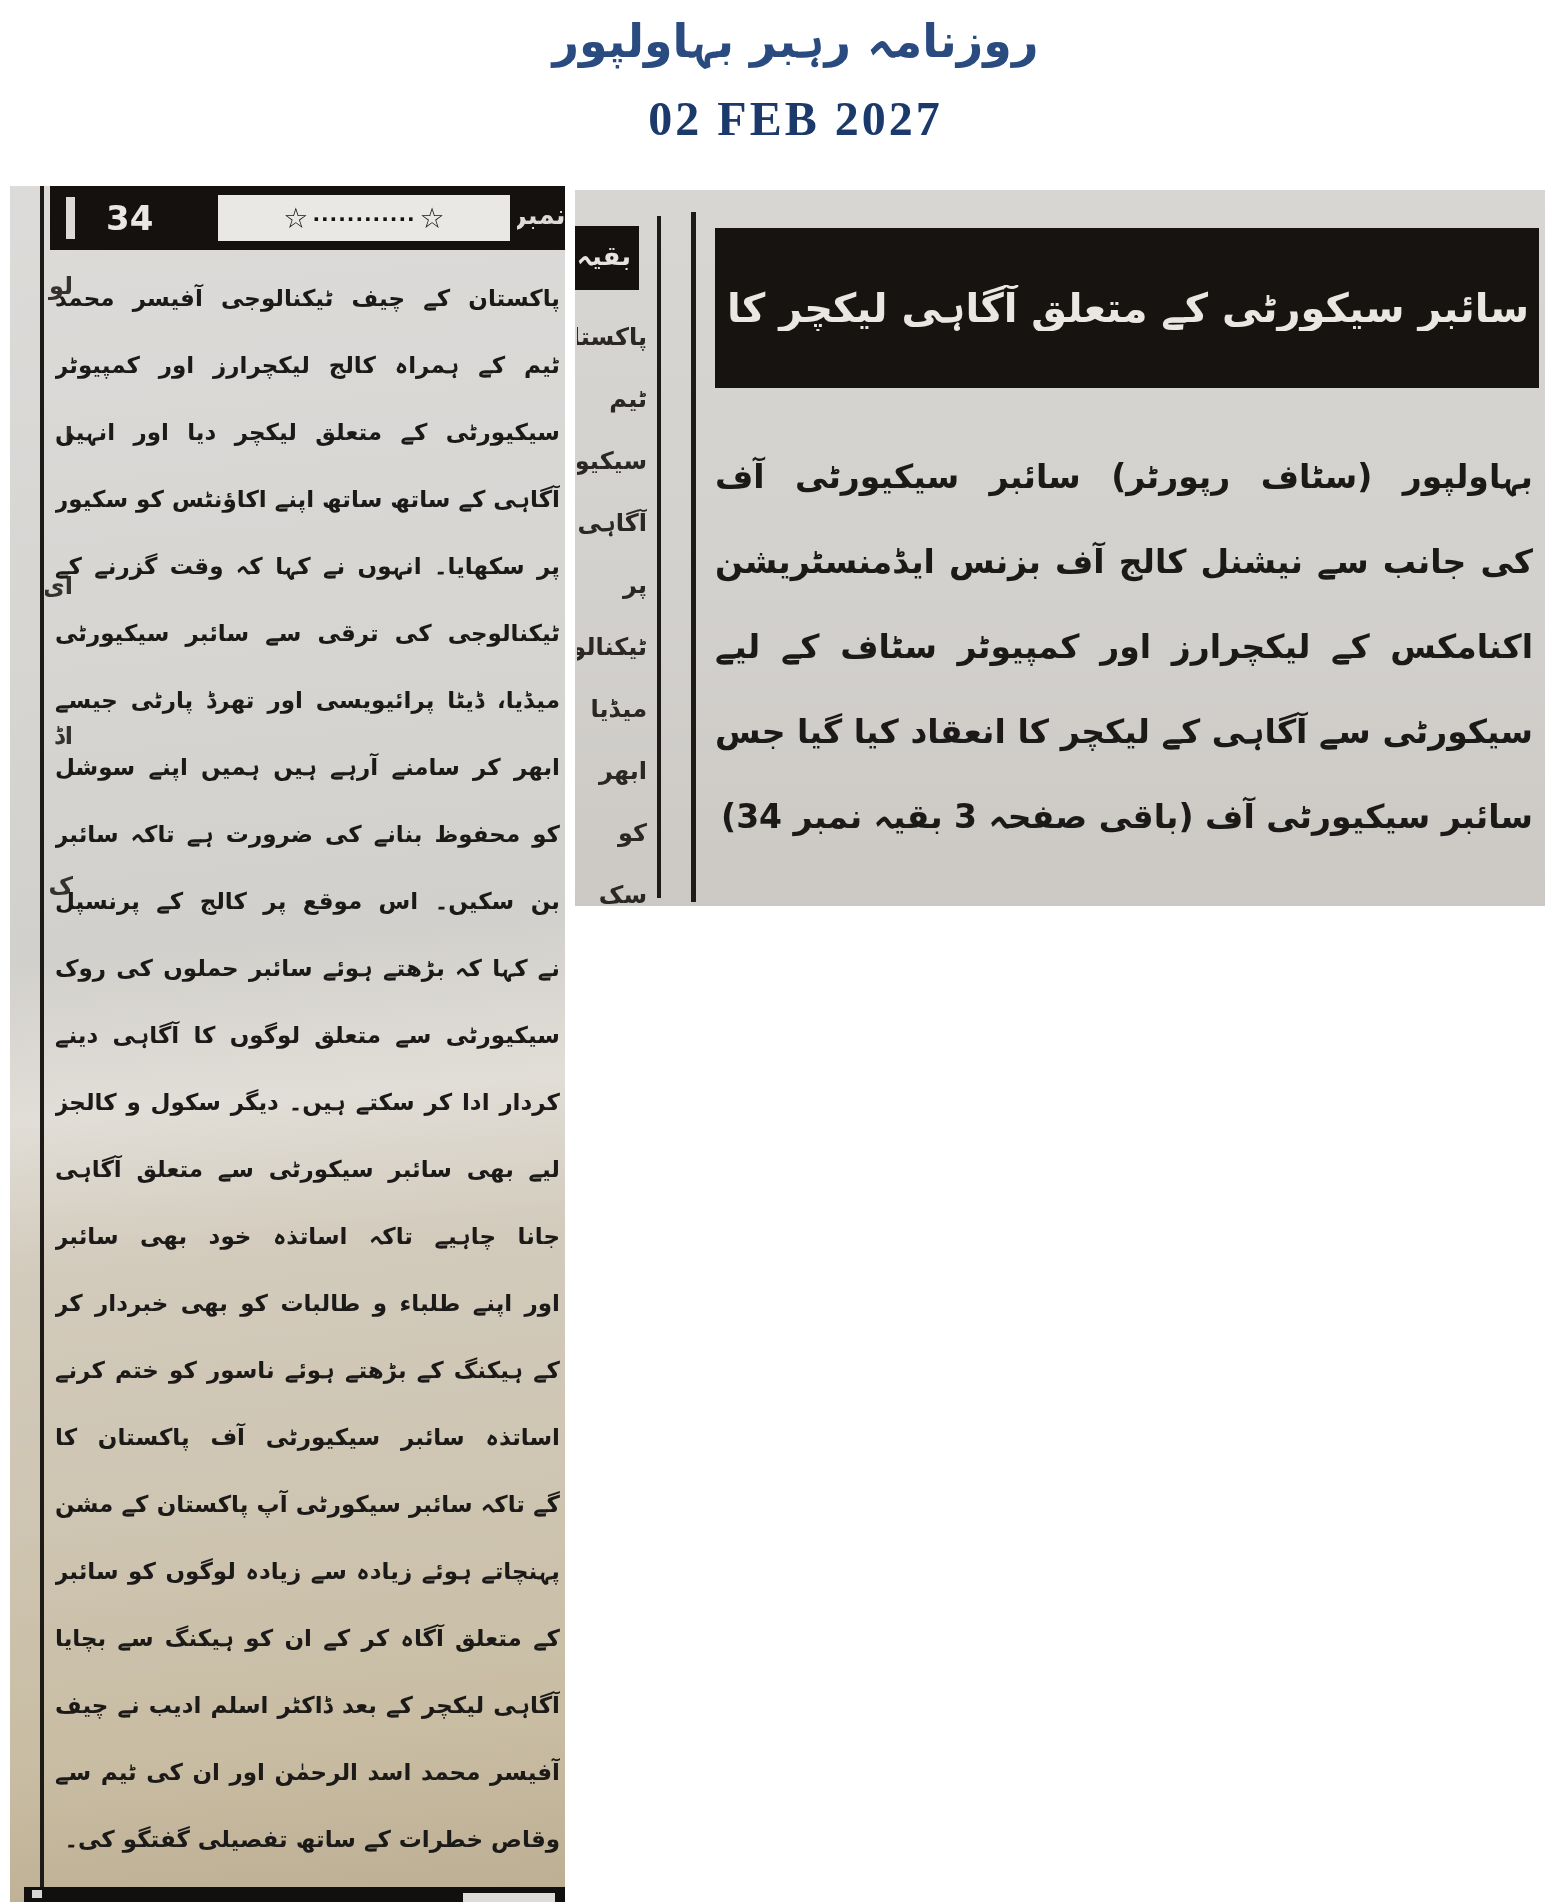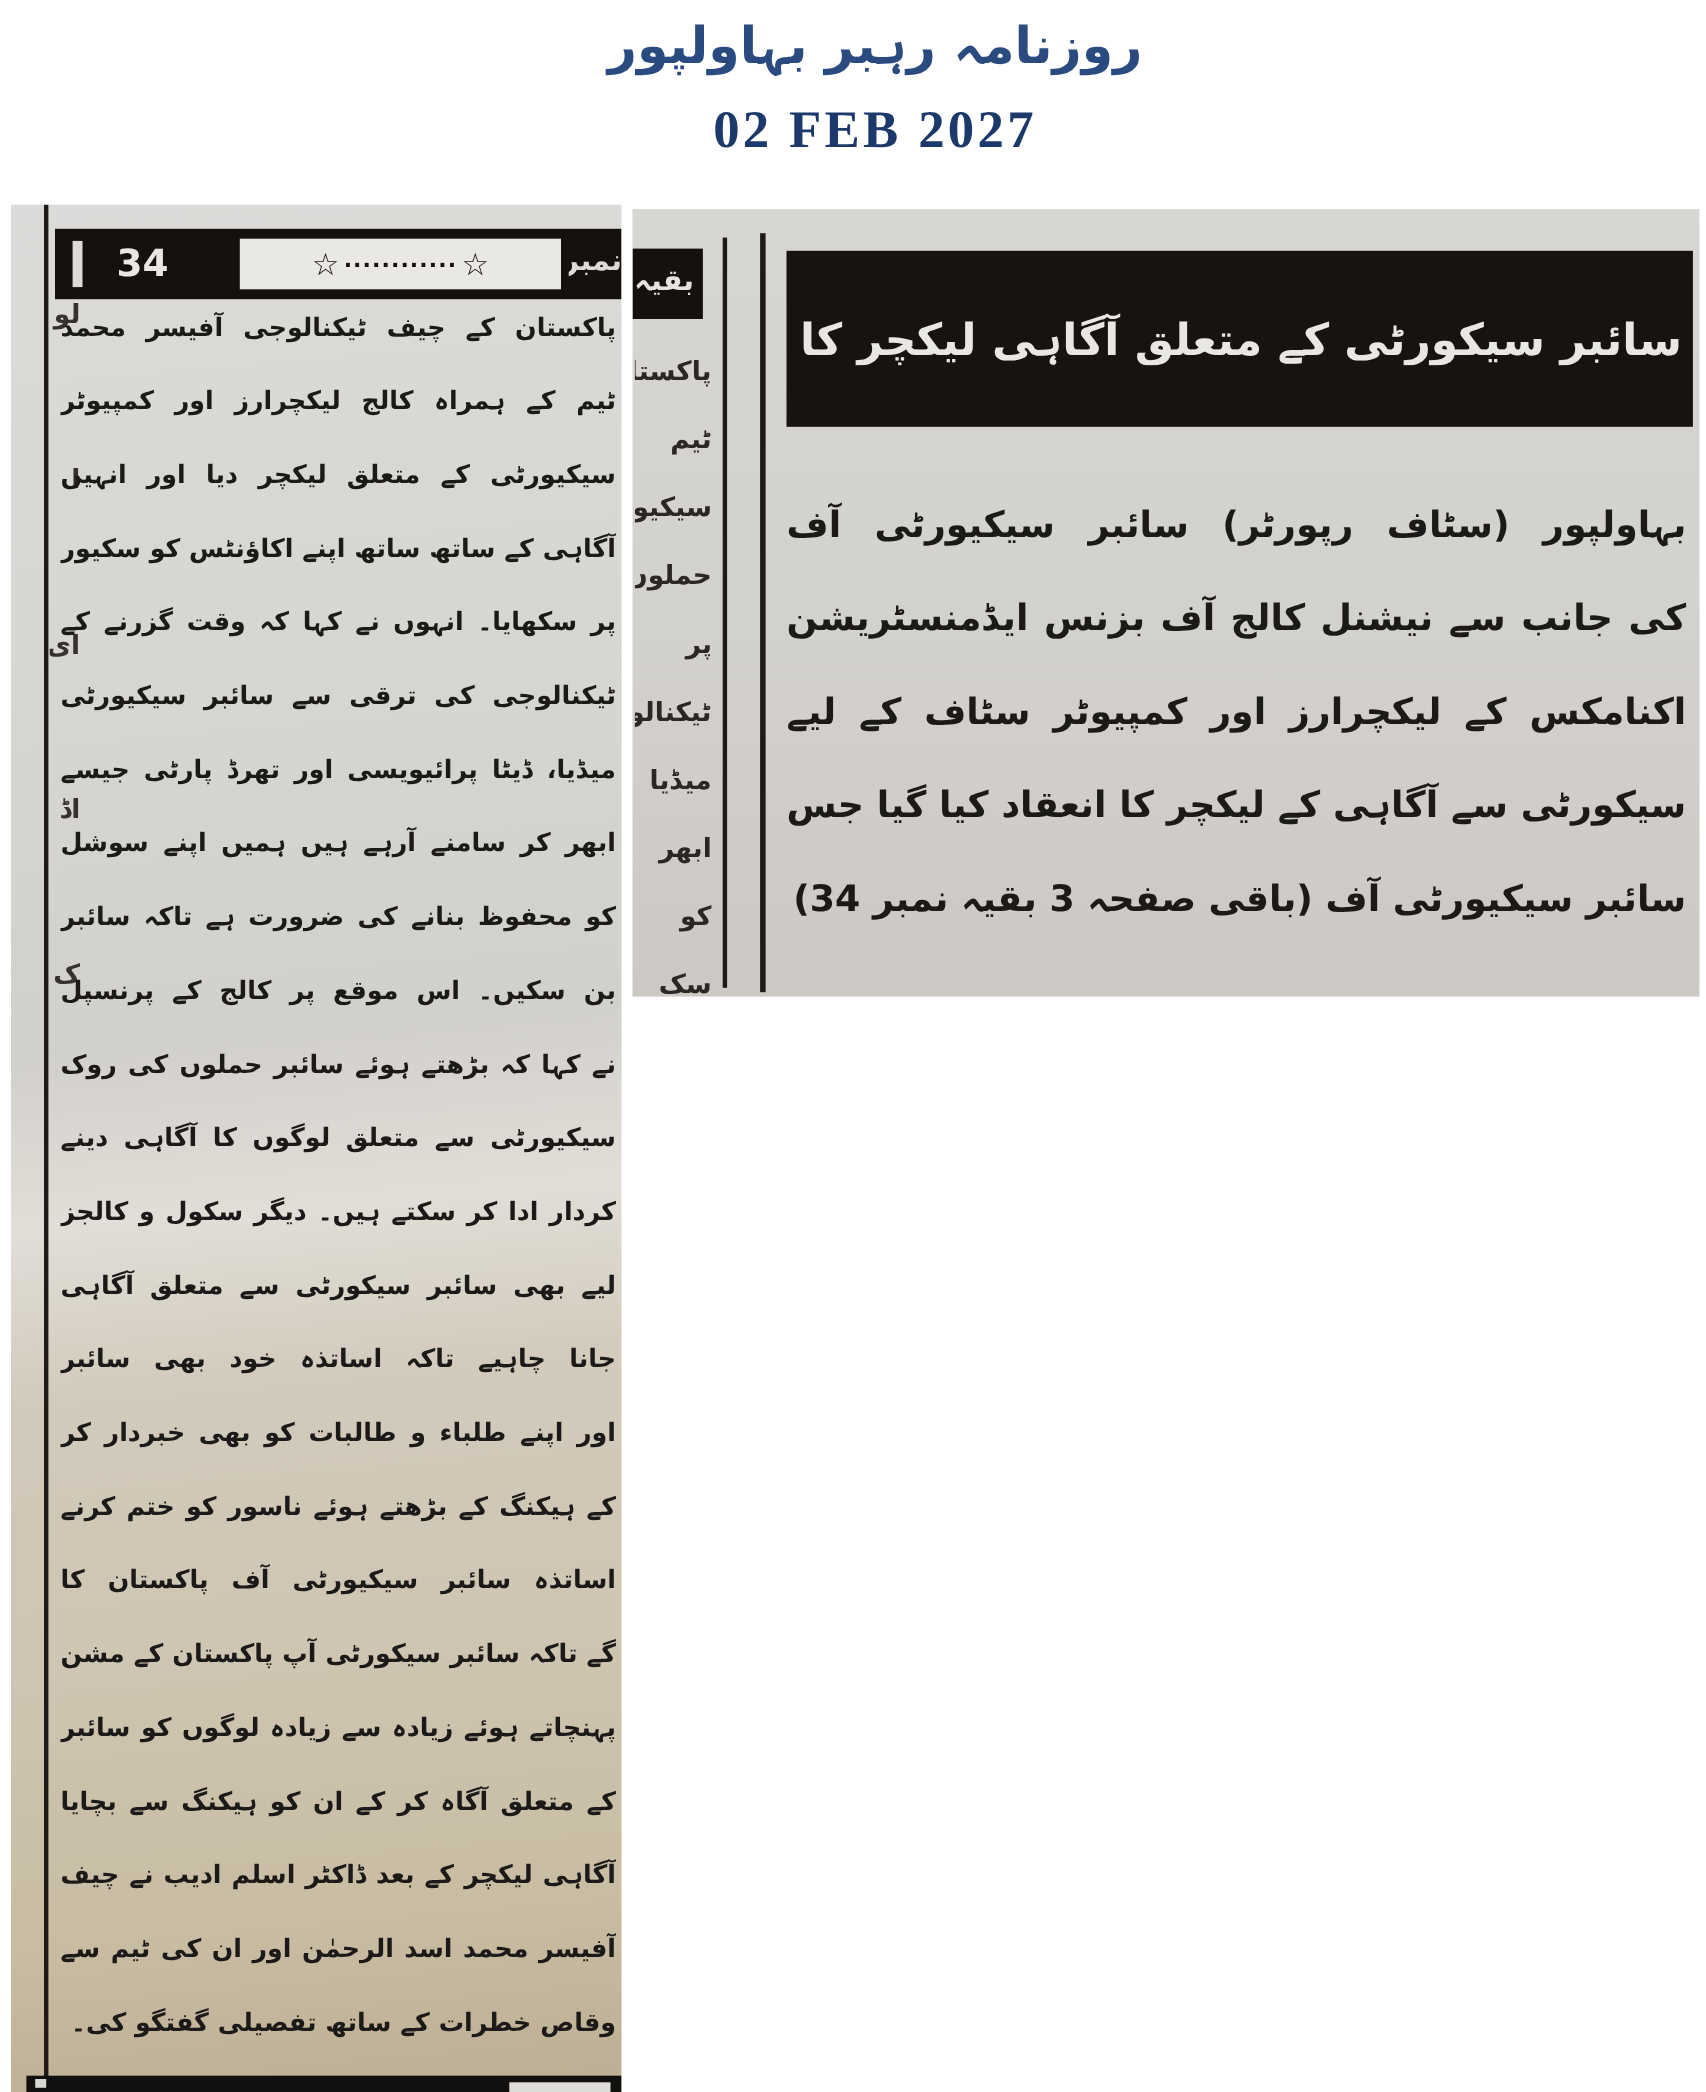--- a/index.html
+++ b/index.html
@@ -29,21 +29,21 @@
     left:10px;top:186px;width:555px;height:1716px;
     background:linear-gradient(175deg,#dcdbd9 0%,#d6d5d2 28%,#d2d0cc 44%,
       #e1ded7 53%,#d2cabb 62%,#cec5b2 76%,#c8bca2 90%,#bcae93 100%);
   }
   .left-edge{position:absolute;left:0;top:70px;width:28px;overflow:hidden;margin-left:35px;}
   .edge-frag{
     direction:rtl;font-size:24px;font-weight:bold;color:#35322e;
     height:150px;line-height:60px;overflow:hidden;
   }
   .col-rule{position:absolute;left:30px;top:0;bottom:0;width:4px;background:#1d1a17;}
-  .lhead{position:absolute;left:40px;right:0;top:22px;height:64px;background:#14110e;}
+  .lhead{position:absolute;left:40px;right:0;top:0;height:64px;background:#14110e;}
   .lhead-tick{position:absolute;left:16px;top:11px;width:9px;height:42px;background:#dcdad6;}
   .lhead-num{
     position:absolute;left:56px;top:10px;color:#e9e7e3;font-size:34px;
     font-weight:bold;line-height:44px;
   }
   .star-box{
     position:absolute;left:168px;top:9px;width:292px;height:46px;background:#eae8e4;
     display:flex;align-items:center;justify-content:center;gap:4px;
     color:#16130f;font-size:28px;
   }
@@ -144,21 +144,21 @@
   <div class="lbottom-box"></div>
 </div>
 
 <div class="clip right-clip">
 
   <div class="r-baqiya-box">بقیہ</div>
   <div class="r-edge">
       <div class="edge-frag">پاکستان</div>
       <div class="edge-frag">ٹیم</div>
       <div class="edge-frag">سیکیورٹی</div>
-      <div class="edge-frag">حملوں</div>
+      <div class="edge-frag">آگاہی</div>
       <div class="edge-frag">پر سکھایا</div>
       <div class="edge-frag">ٹیکنالو</div>
       <div class="edge-frag">میڈیا</div>
       <div class="edge-frag">ابھر کر</div>
       <div class="edge-frag">کو محفوظ</div>
       <div class="edge-frag">سک</div>
     </div>
   <div class="r-rule1"></div>
   <div class="r-rule2"></div>
 

